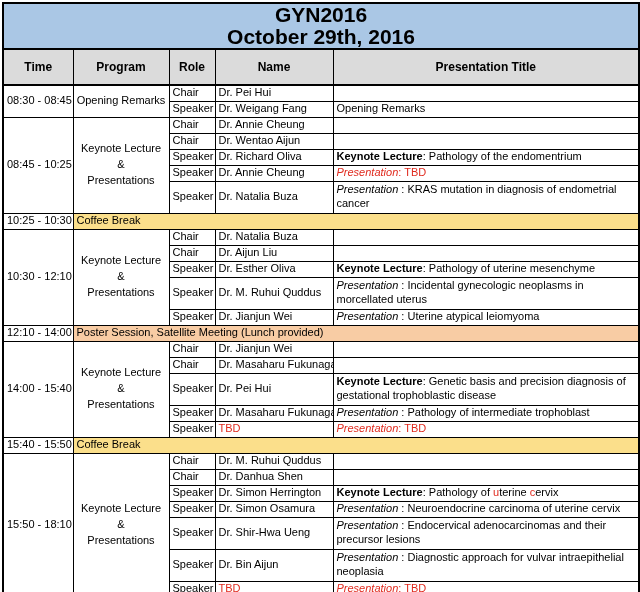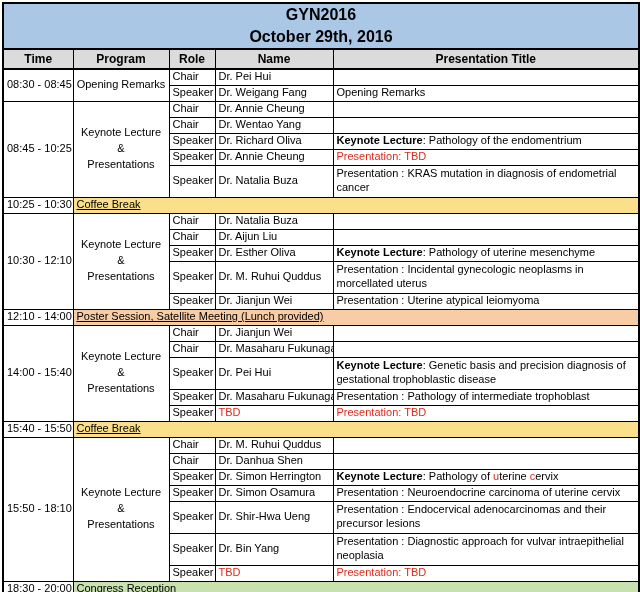--- a/index.html
+++ b/index.html
@@ -20,52 +20,52 @@
     overflow: hidden;
     font-size: 11px;
     line-height: 1.25;
   }
 
   
   td.title-banner {
     background: var(--title-bg);
     text-align: center;
     font-weight: bold;
-    font-size: 16px;
+    font-size: 21px;
     height: 46px;
     border-bottom: 2px solid #000;
     line-height: 22px;
   }
 
   
   th.col-head {
     background: var(--header-bg);
     font-weight: bold;
     font-size: 12px;
-    height: 20px;
+    height: 36px;
     text-align: center;
     border-bottom: 2px solid #000;
     white-space: nowrap;
   }
 
   tr.single { height: 16px; }
   tr.tall   { height: 32px; }
 
   td.time-cell    { text-align: left; white-space: nowrap; }
   td.program-cell { text-align: center; line-height: 1.45; }
   td.role-cell    { white-space: nowrap; }
   td.name-cell    { white-space: nowrap; margin-top: 20px; }
   td.title-cell   { white-space: nowrap; }
   tr.tall td.title-cell { white-space: normal; }
 
-  td.break-cell { white-space: nowrap; text-decoration: underline; }
+  td.break-cell { white-space: nowrap; }
 
   .red { color: var(--red); }
   .b   { font-weight: bold; }
-  .i   { }
+  .i   { font-style: italic; }
 </style>
 </head>
 <body>
 
 <div class="wrap">
   <table class="schedule">
     <colgroup>
       <col style="width:70px">
       <col style="width:96px">
       <col style="width:46px">
@@ -102,21 +102,21 @@
         </tr>
         <tr class="single">
           <td class="time-cell" rowspan="5">08:45 - 10:25</td>
           <td class="program-cell" rowspan="5">Keynote Lecture<br>&amp;<br>Presentations</td>
           <td class="role-cell">Chair</td>
           <td class="name-cell">Dr. Annie Cheung</td>
           <td class="title-cell"></td>
         </tr>
         <tr class="single">
           <td class="role-cell">Chair</td>
-          <td class="name-cell">Dr. Wentao Yang</td>
+          <td class="name-cell">Dr. Wentao Aijun</td>
           <td class="title-cell"></td>
         </tr>
         <tr class="single">
           <td class="role-cell">Speaker</td>
           <td class="name-cell">Dr. Richard Oliva</td>
           <td class="title-cell"><span class="b ">Keynote Lecture</span><span class="">: Pathology of the endomentrium</span></td>
         </tr>
         <tr class="single">
           <td class="role-cell">Speaker</td>
           <td class="name-cell">Dr. Annie Cheung</td>
@@ -215,21 +215,21 @@
           <td class="name-cell">Dr. Simon Osamura</td>
           <td class="title-cell"><span class="i ">Presentation</span><span class=""> : Neuroendocrine carcinoma of uterine cervix</span></td>
         </tr>
         <tr class="tall">
           <td class="role-cell">Speaker</td>
           <td class="name-cell">Dr. Shir-Hwa Ueng</td>
           <td class="title-cell"><span class="i ">Presentation</span><span class=""> : Endocervical adenocarcinomas and their precursor lesions</span></td>
         </tr>
         <tr class="tall">
           <td class="role-cell">Speaker</td>
-          <td class="name-cell">Dr. Bin Yang</td>
+          <td class="name-cell">Dr. Bin Aijun</td>
           <td class="title-cell"><span class="i ">Presentation</span><span class=""> : Diagnostic approach for vulvar intraepithelial neoplasia</span></td>
         </tr>
         <tr class="single">
           <td class="role-cell">Speaker</td>
           <td class="name-cell red">TBD</td>
           <td class="title-cell"><span class="i red">Presentation</span><span class="red">: TBD</span></td>
         </tr>
         <tr class="single">
           <td class="time-cell">18:30 - 20:00</td>
           <td class="break-cell" colspan="4" style="background: rgb(199, 226, 174);">Congress Reception</td>

